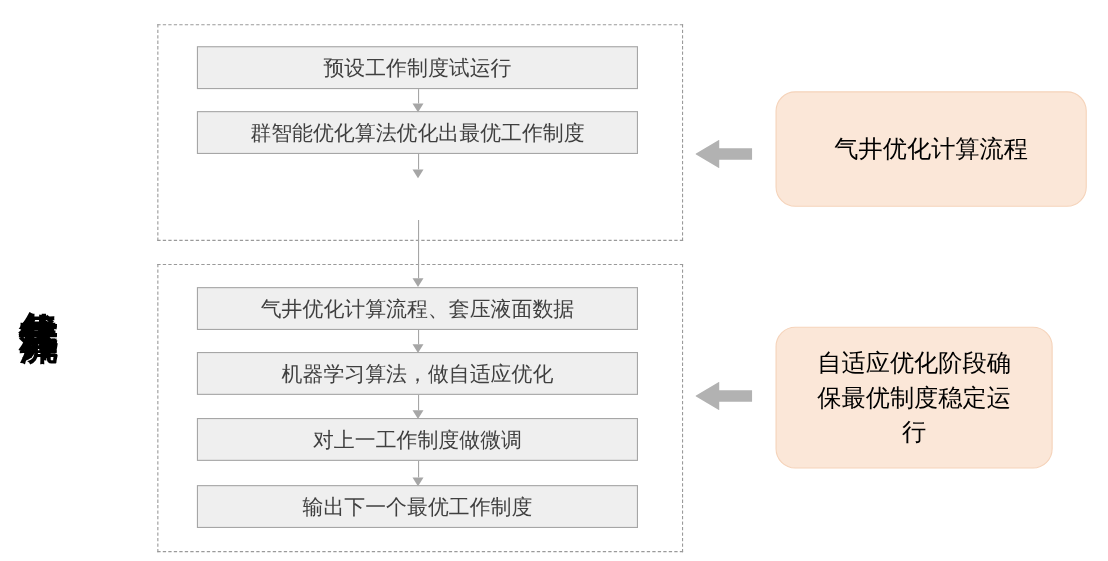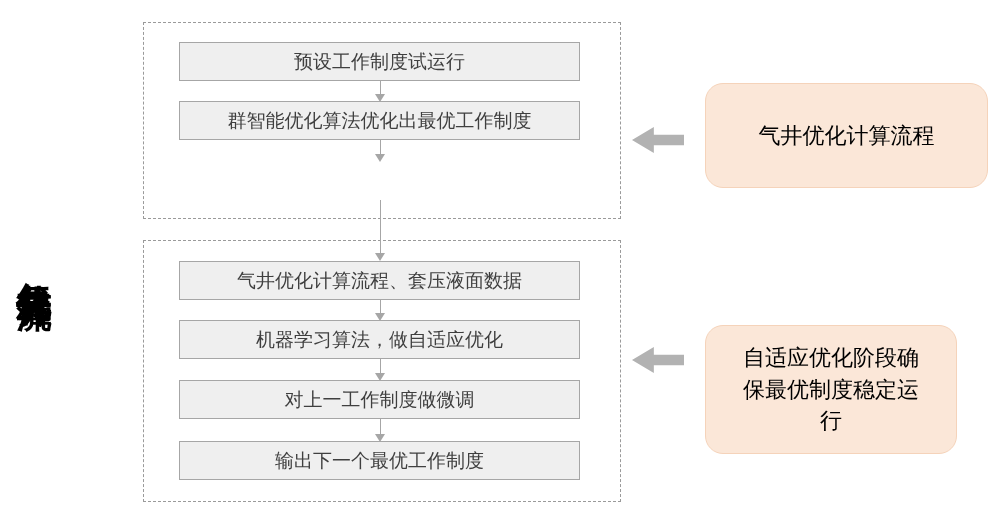--- a/index.html
+++ b/index.html
@@ -95,21 +95,21 @@
     border-radius:18px;
     display:flex;align-items:center;justify-content:center;
     text-align:center;
     font-size:22px;
     color:#000;
     line-height:1.45;
     box-sizing:border-box;
     padding:0 28px;
   }
   .callout-1{left:705px;top:83px;width:283px;height:105px;}
-  .callout-2{left:705px;top:297px;width:252px;height:129px;margin-top:28px;}
+  .callout-2{left:705px;top:297px;width:252px;height:129px;}
 </style>
 </head>
 <body>
 
 <div class="canvas">
 
   <div class="page-title">气井优化计算流程</div>
 
   <div class="stage stage-1"></div>
   <div class="step step-1">预设工作制度试运行</div>

